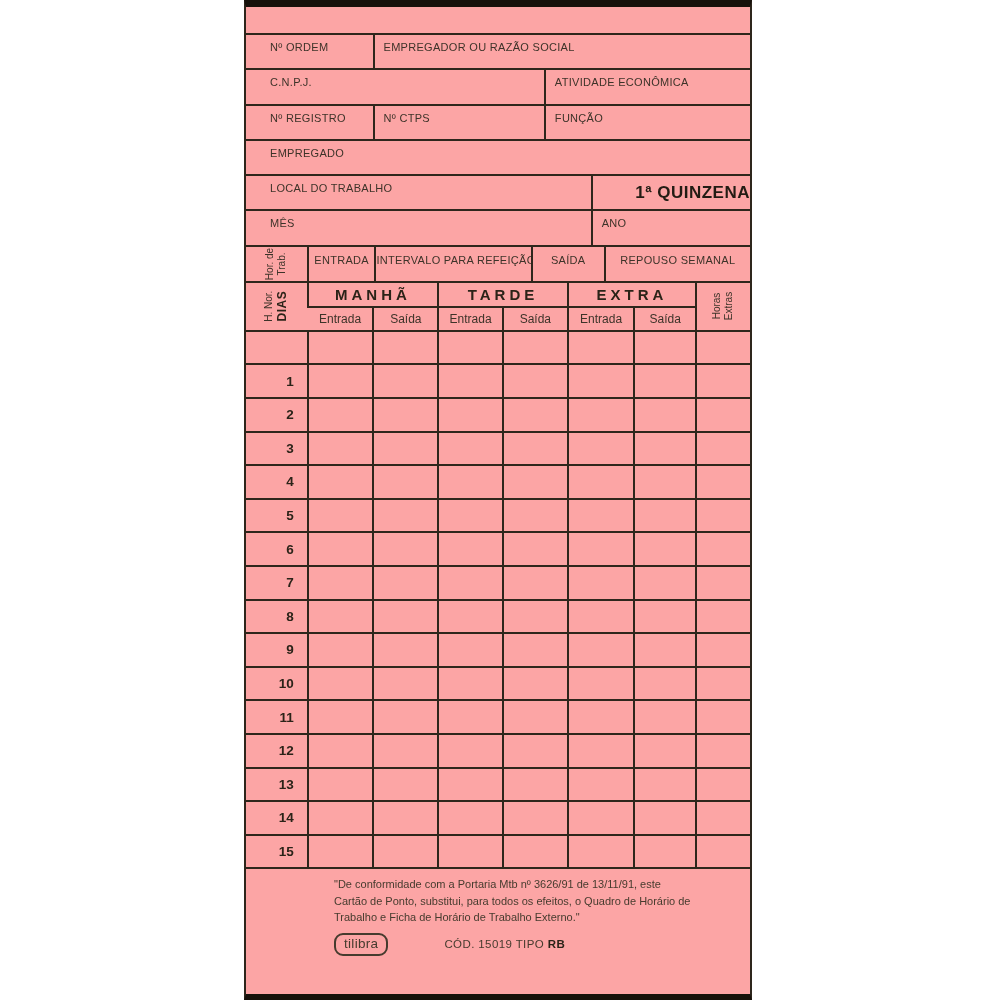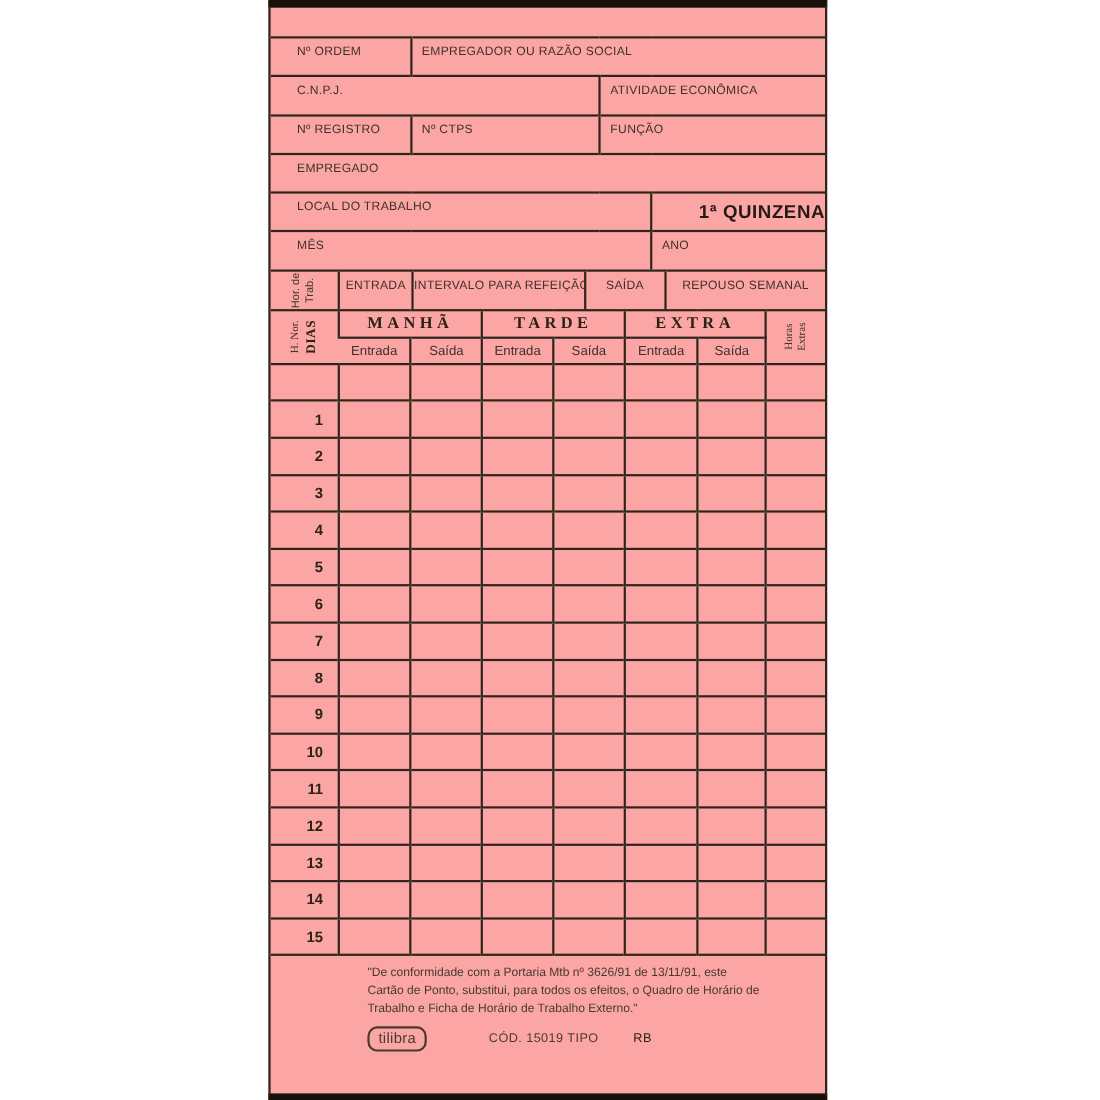--- a/index.html
+++ b/index.html
@@ -33,40 +33,40 @@
 
   
   .vcell{vertical-align:middle;}
   .vwrap{display:flex;align-items:center;justify-content:center;height:100%;}
   .vtext{transform:rotate(-90deg);text-align:center;line-height:1.2;color:#3d3329;white-space:nowrap;}
   .vtext .l1{font-size:10px;}
   .vtext .l2{font-size:10px;}
   .vtext.dias .l2{font-size:12px;font-weight:bold;letter-spacing:.5px;color:#2b2318;}
 
   
-  .grid .band td{height:23px;vertical-align:middle;font-family:Liberation Serif, serif;}
+  .grid .band td{height:23px;vertical-align:middle;}
   .big{display:block;text-align:center;font-weight:bold;font-size:15px;letter-spacing:4px;color:#2b2318;}
   .sub{display:block;text-align:center;font-size:12px;color:#3d3329;}
   .grid .subrow td{height:22px;vertical-align:middle;}
 
   
   .grid .day-row td{height:31.6px;}
   .daynum{display:block;text-align:right;padding-right:13px;font-weight:bold;font-size:13.5px;color:#2b2318;}
   .grid{border-bottom:2px solid #2e261c;}
 
   
   .footer{padding:7px 0 0 88px;}
   .note{width:358px;font-size:11px;line-height:16.5px;color:#463b2e;}
   .brandline{margin-top:7px;display:flex;align-items:center;}
   .brand{
     display:inline-block;border:2.5px solid #463b2e;border-radius:9px;
     padding:1px 8px 3px;font-weight:normal;font-size:13.5px;color:#463b2e;letter-spacing:.3px;
   }
   .code{margin-left:56px;font-size:11.5px;color:#463b2e;letter-spacing:.4px;}
-  .code b{font-weight:normal;color:#2b2318;margin-left:28px;}
+  .code b{font-weight:bold;color:#2b2318;}
 </style>
 </head>
 <body>
 
 <div class="card">
   <div class="spacer"></div>
 
   <table class="info">
     <colgroup>
         <col style="width:25.3%">

